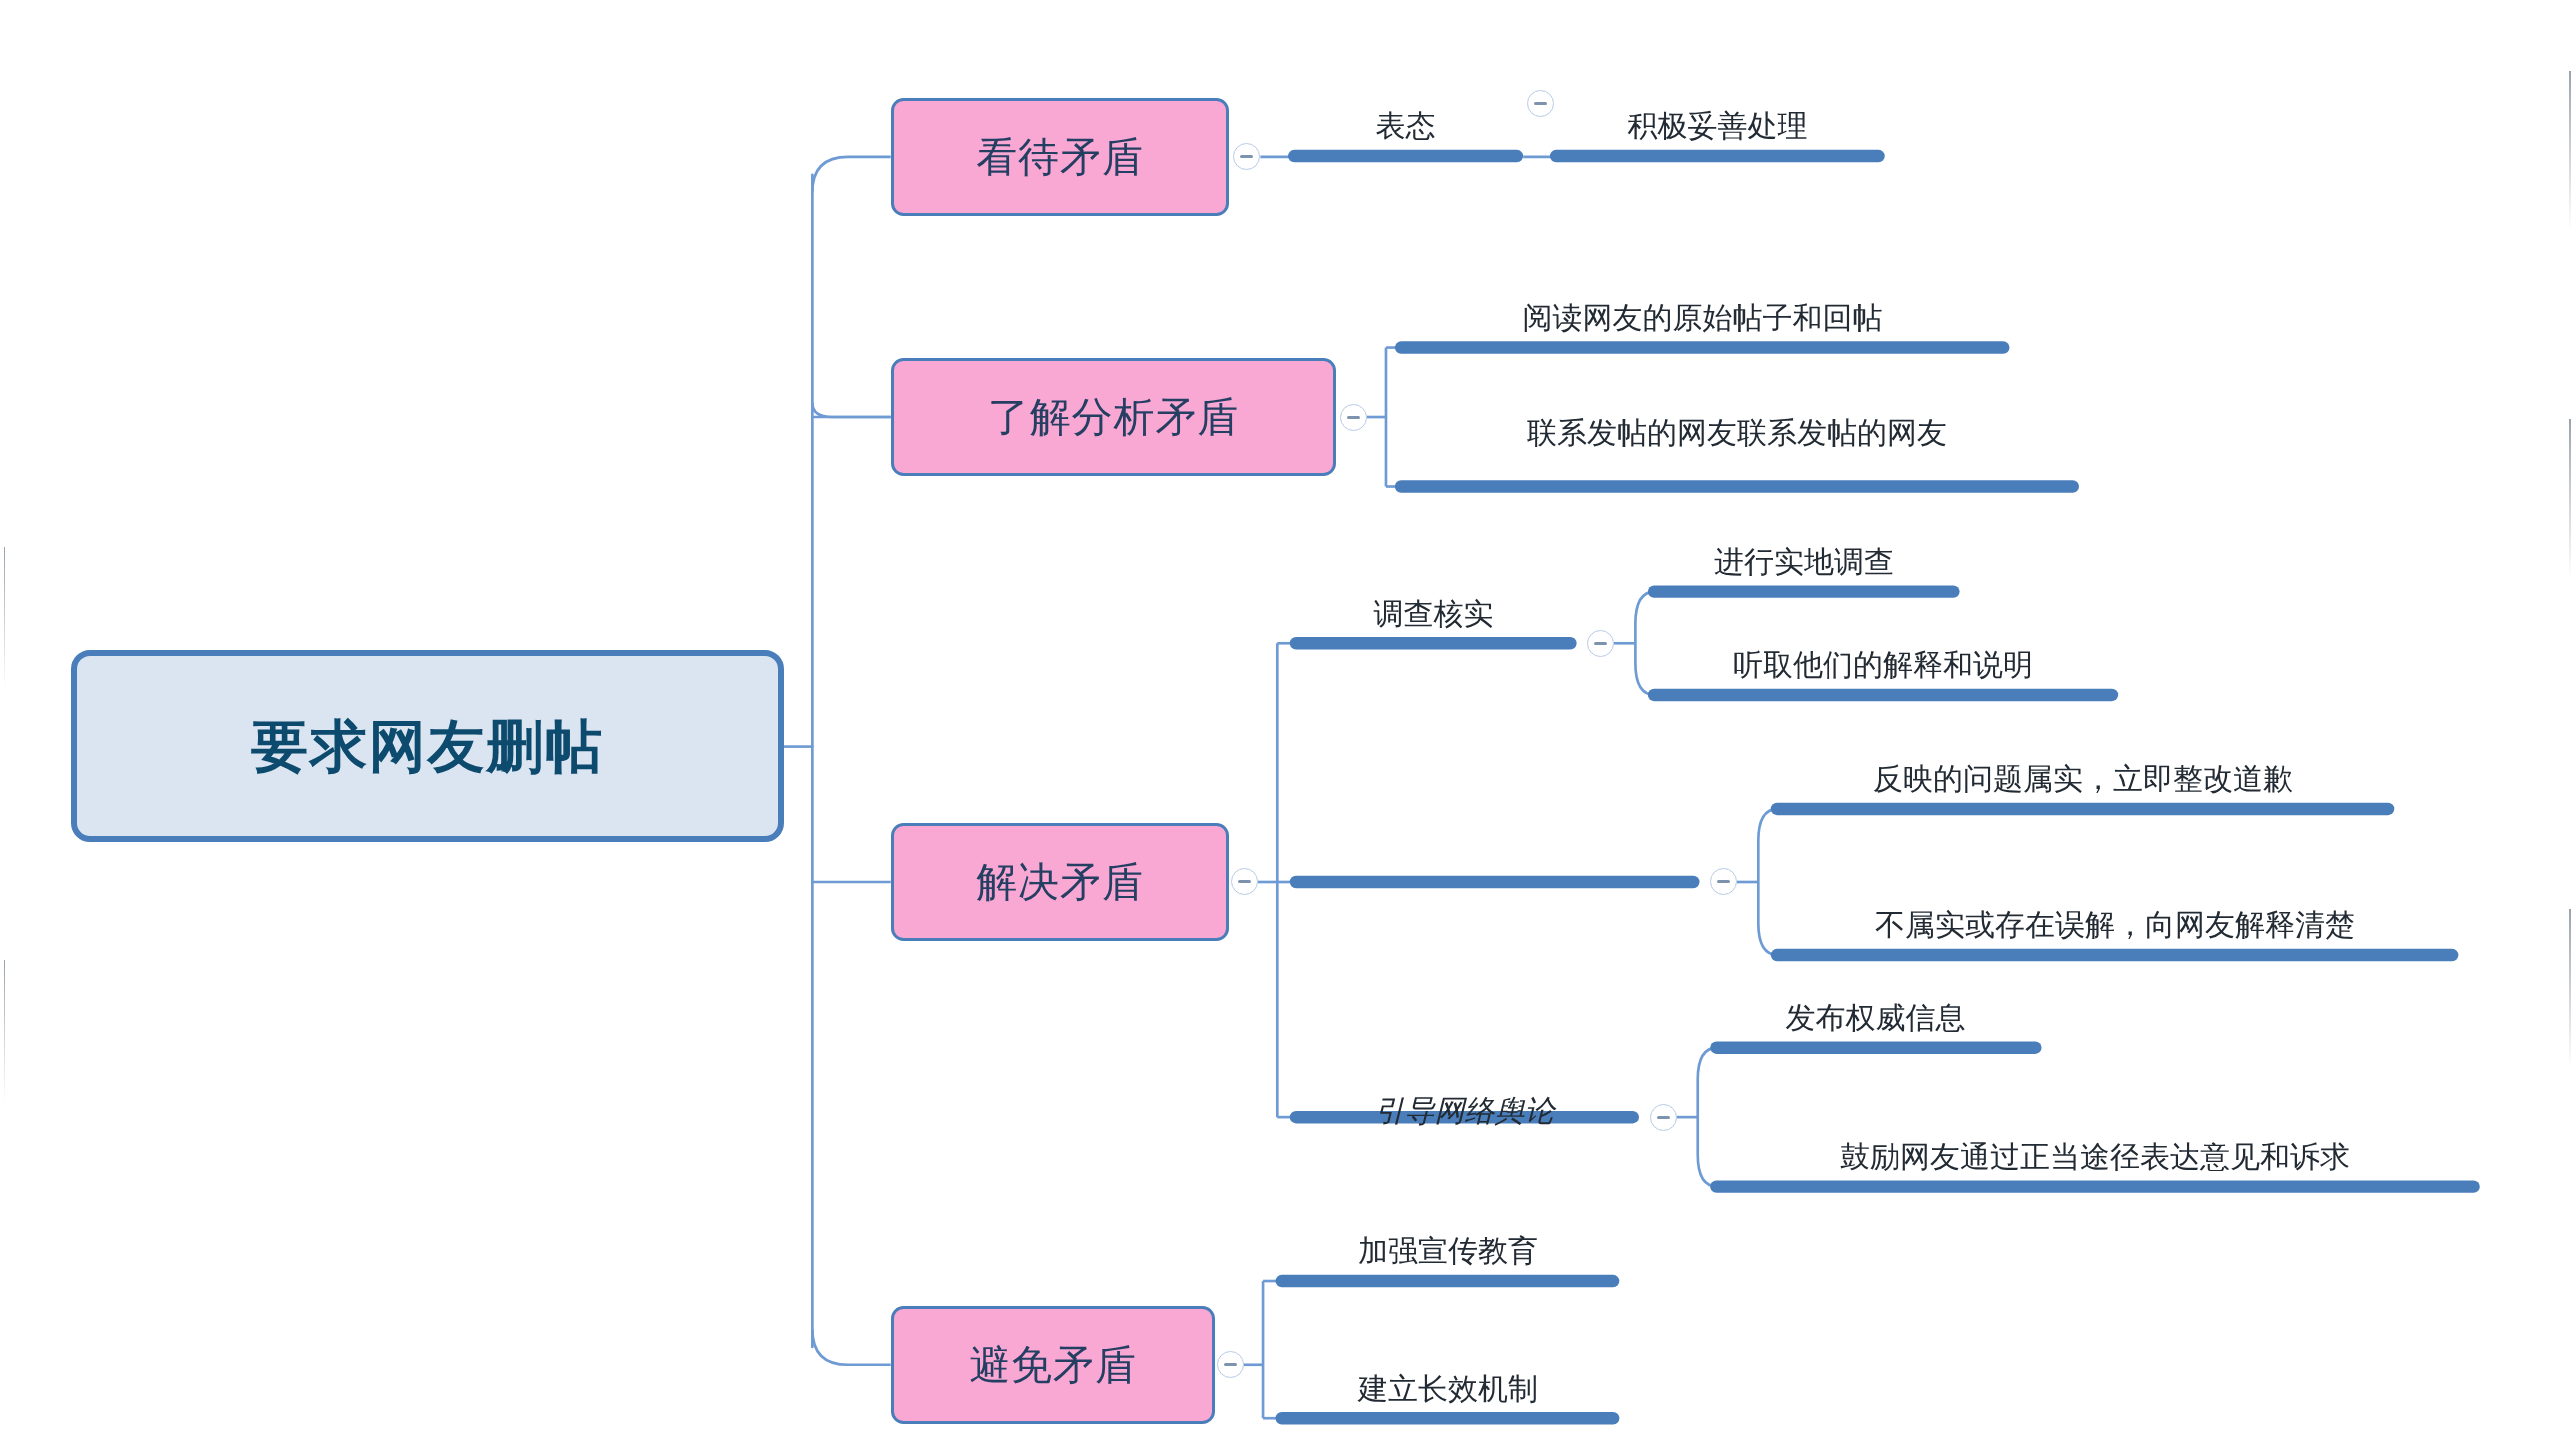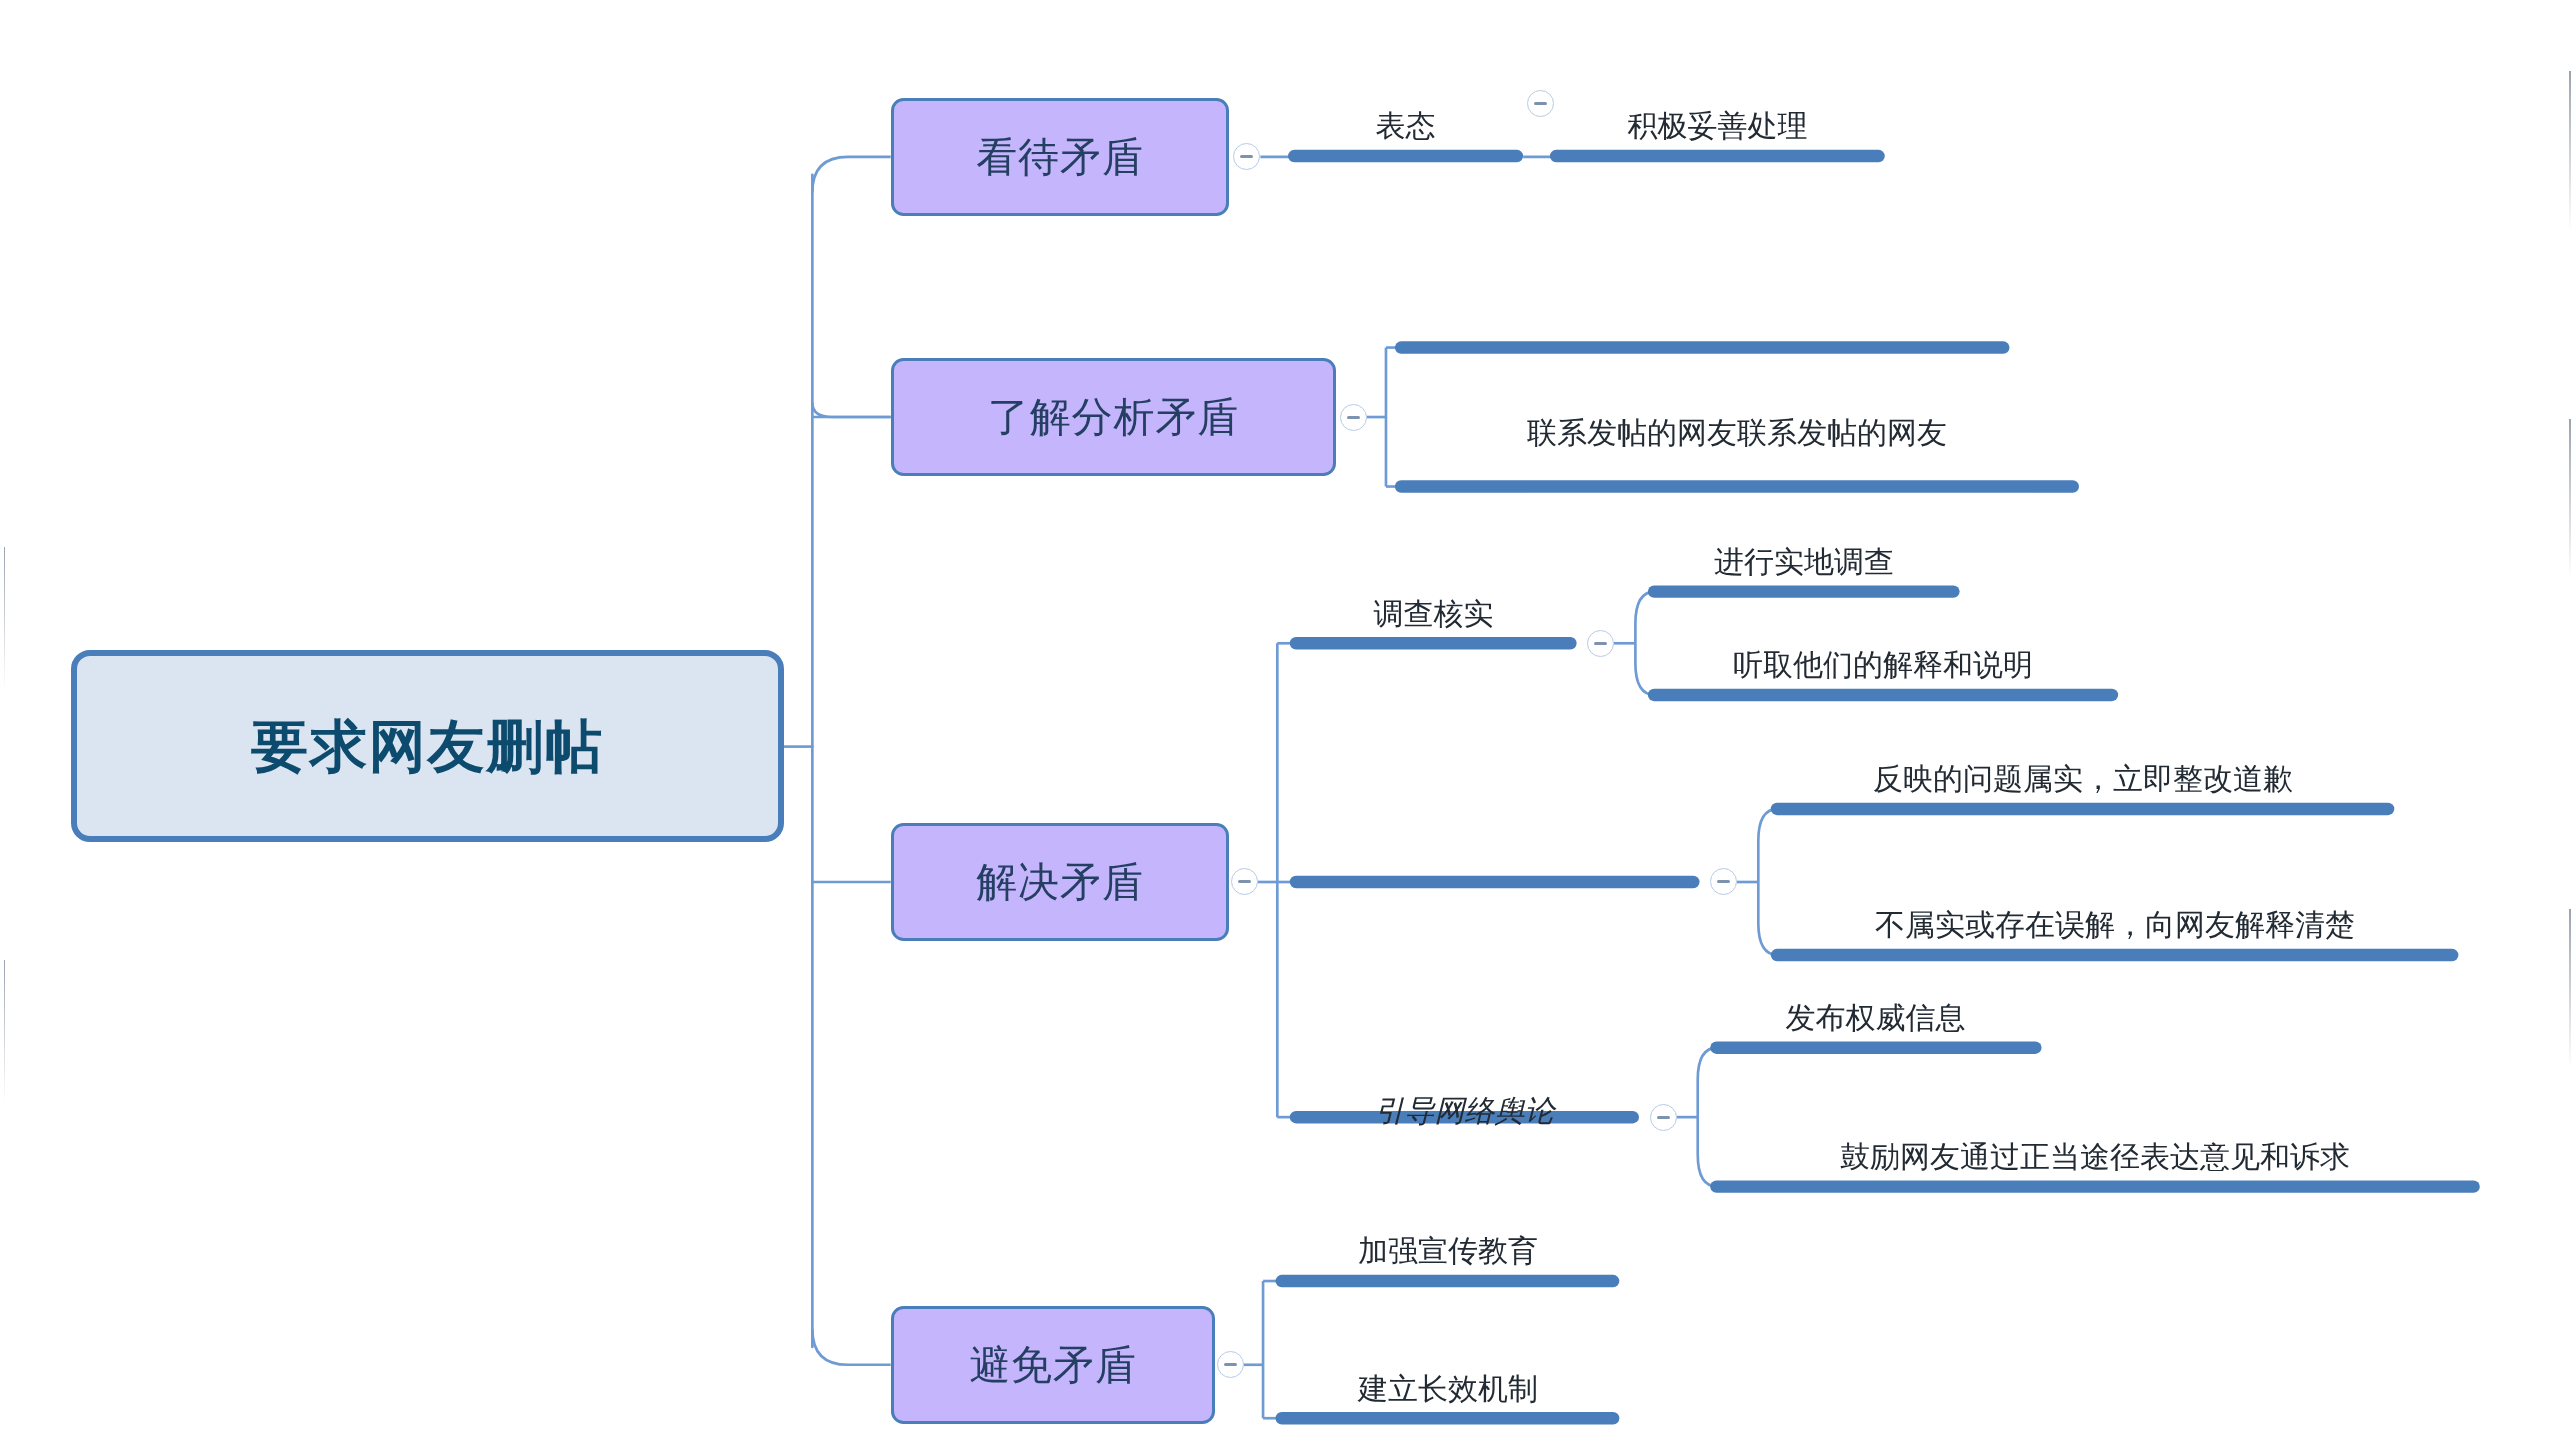--- a/index.html
+++ b/index.html
@@ -22,21 +22,21 @@
     color:#0c4a6e;
     font-weight:bold;
     letter-spacing:1.8px;
   }
   .root-label{font-size:57px;line-height:1;white-space:nowrap;}
 
   
   .branch-node{
     position:absolute;
     box-sizing:border-box;
-    background:#c4b5fd;
+    background:#f9a8d4;
     border:3.6px solid #4a7ebb;
     border-radius:12.5px;
     display:flex;align-items:center;justify-content:center;
     color:#253f63;
   }
   .branch-label{font-size:41px;line-height:1;white-space:nowrap;letter-spacing:0.9px;}
 
   
   .topic{
     position:absolute;
@@ -178,20 +178,23 @@
     <span class="txt">积极妥善处理</span>
   </div>
 
   <div class="branch-node" style="left:891px;top:358px;width:445px;height:118px;">
     <span class="branch-label">了解分析矛盾</span>
   </div>
   <div class="toggle" style="left:1340px;top:404px;">
     <i></i>
   </div>
 
+  <div class="topic" style="left:1395px;top:270px;width:615px;height:71px;">
+    <span class="txt">阅读网友的原始帖子和回帖</span>
+  </div>
   <div class="topic" style="left:1395px;top:385px;width:684px;height:71px;">
     <span class="txt">联系发帖的网友联系发帖的网友</span>
   </div>
 
   <div class="branch-node" style="left:891px;top:823px;width:338px;height:118px;">
     <span class="branch-label">解决矛盾</span>
   </div>
   <div class="toggle" style="left:1231px;top:868px;">
     <i></i>
   </div>

